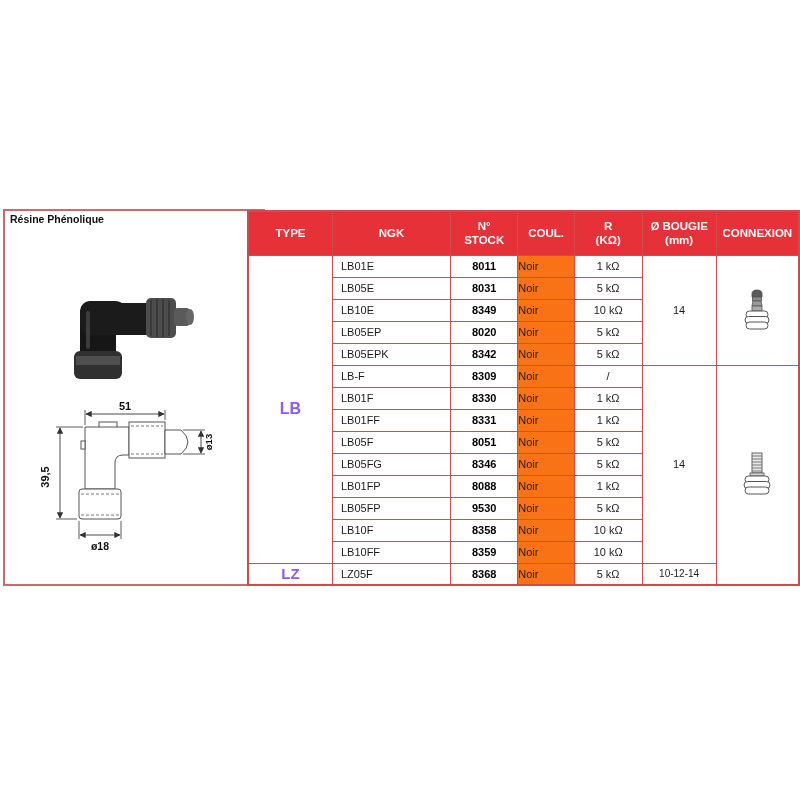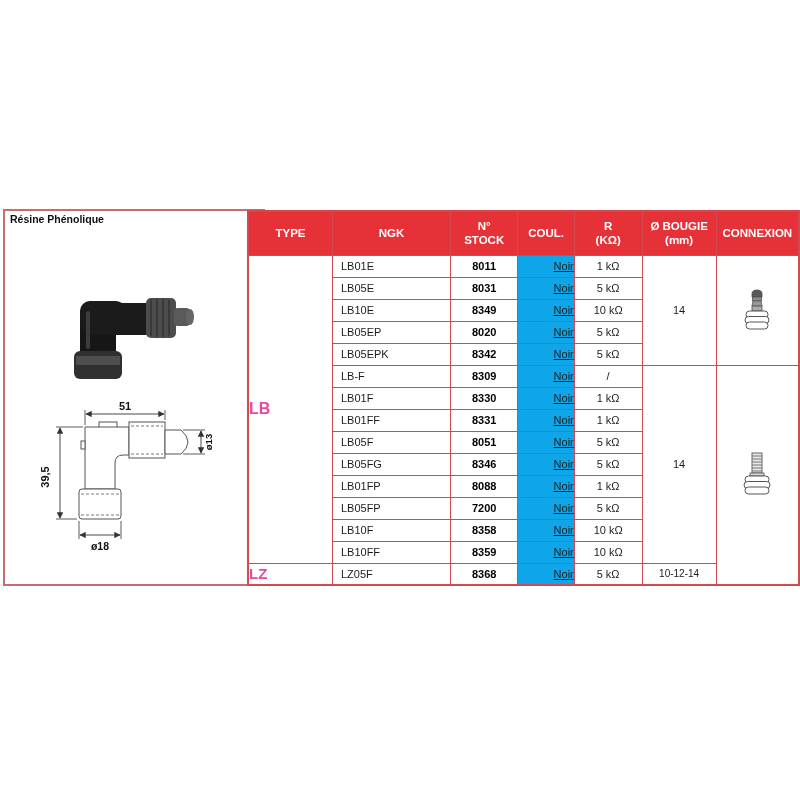--- a/index.html
+++ b/index.html
@@ -13,23 +13,23 @@
   .drawing{position:absolute;left:28px;top:186px;}
   
   .tablewrap{position:absolute;left:247px;top:210px;}
   table{border-collapse:collapse;table-layout:fixed;border:2px solid #d04a50;}
   th,td{border:1px solid #d04a50;box-sizing:border-box;overflow:hidden;}
   thead th{background:#e73138;color:#fff;font-weight:bold;font-size:11.5px;
            white-space:pre-line;height:44px;vertical-align:middle;text-align:center;line-height:1.25;}
   td{height:22px;font-size:11px;color:#1c1c1c;padding:0;vertical-align:middle;background:#fff;}
   td.ngk{text-align:left;padding-left:8px;}
   td.stock{font-weight:bold;text-align:center;color:#000;margin-top:44px;}
-  td.coul{background:#0ea5e9;text-align:right;text-decoration:underline;}
+  td.coul{background:#f97316;text-align:left;}
   td.r{text-align:center;}
-  td.type{font-weight:bold;font-size:16px;color:#ec4899;}
+  td.type{font-weight:bold;font-size:16px;text-align:center;color:#8b5cf6;}
   td.bougie{text-align:center;font-size:11px;}
   td.connexion{text-align:center;vertical-align:middle;}
   svg text{font-family:"Liberation Sans",sans-serif;fill:#111;}
 </style>
 </head>
 <body>
 
 <div class="sheet">
 
   <div class="panel">
@@ -215,21 +215,21 @@
           <td class="r">5 kΩ</td>
         </tr>
         <tr>
           <td class="ngk">LB01FP</td>
           <td class="stock">8088</td>
           <td class="coul">Noir</td>
           <td class="r">1 kΩ</td>
         </tr>
         <tr>
           <td class="ngk">LB05FP</td>
-          <td class="stock">7200</td>
+          <td class="stock">9530</td>
           <td class="coul">Noir</td>
           <td class="r">5 kΩ</td>
         </tr>
         <tr>
           <td class="ngk">LB10F</td>
           <td class="stock">8358</td>
           <td class="coul">Noir</td>
           <td class="r">10 kΩ</td>
         </tr>
         <tr>

